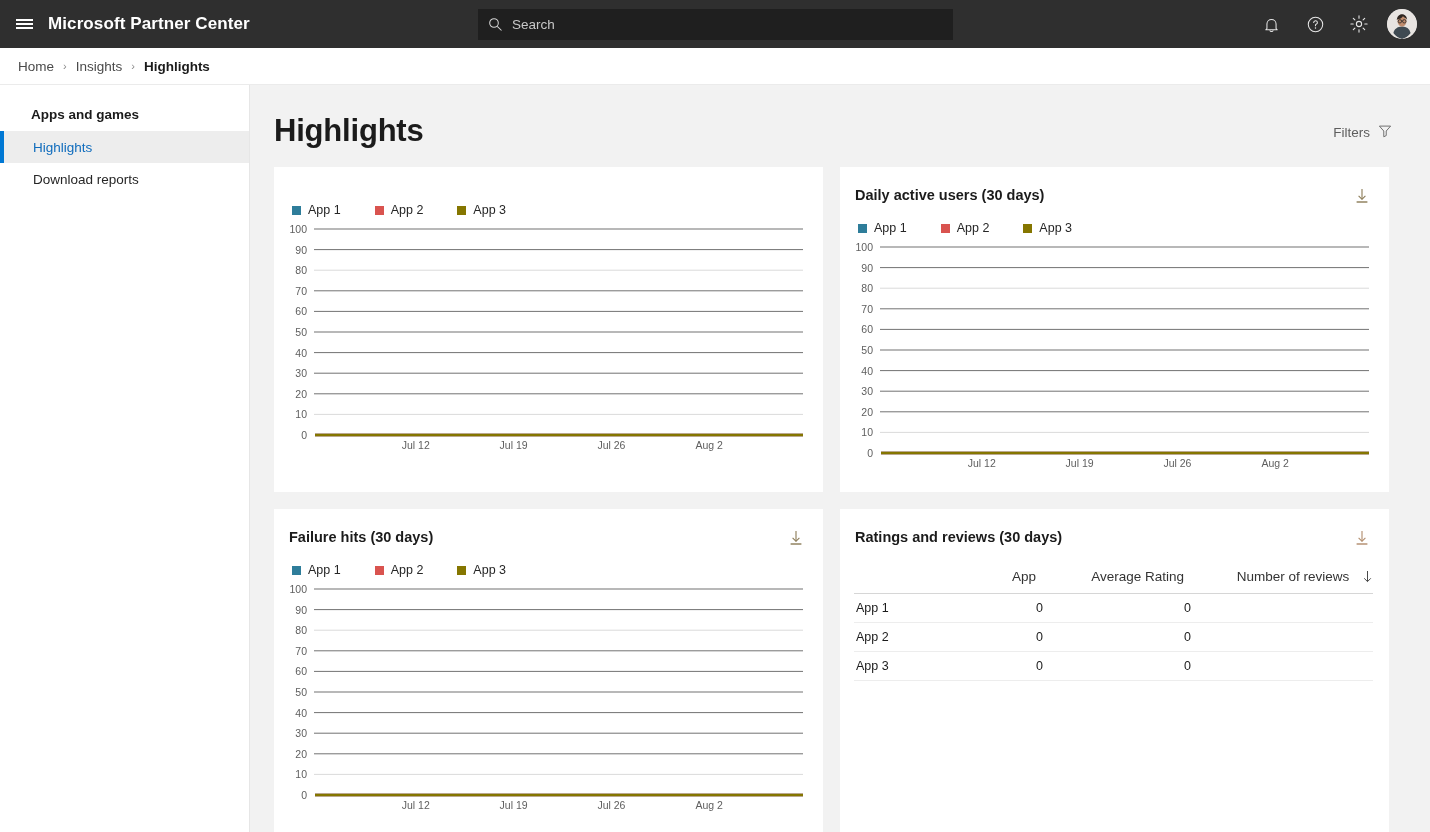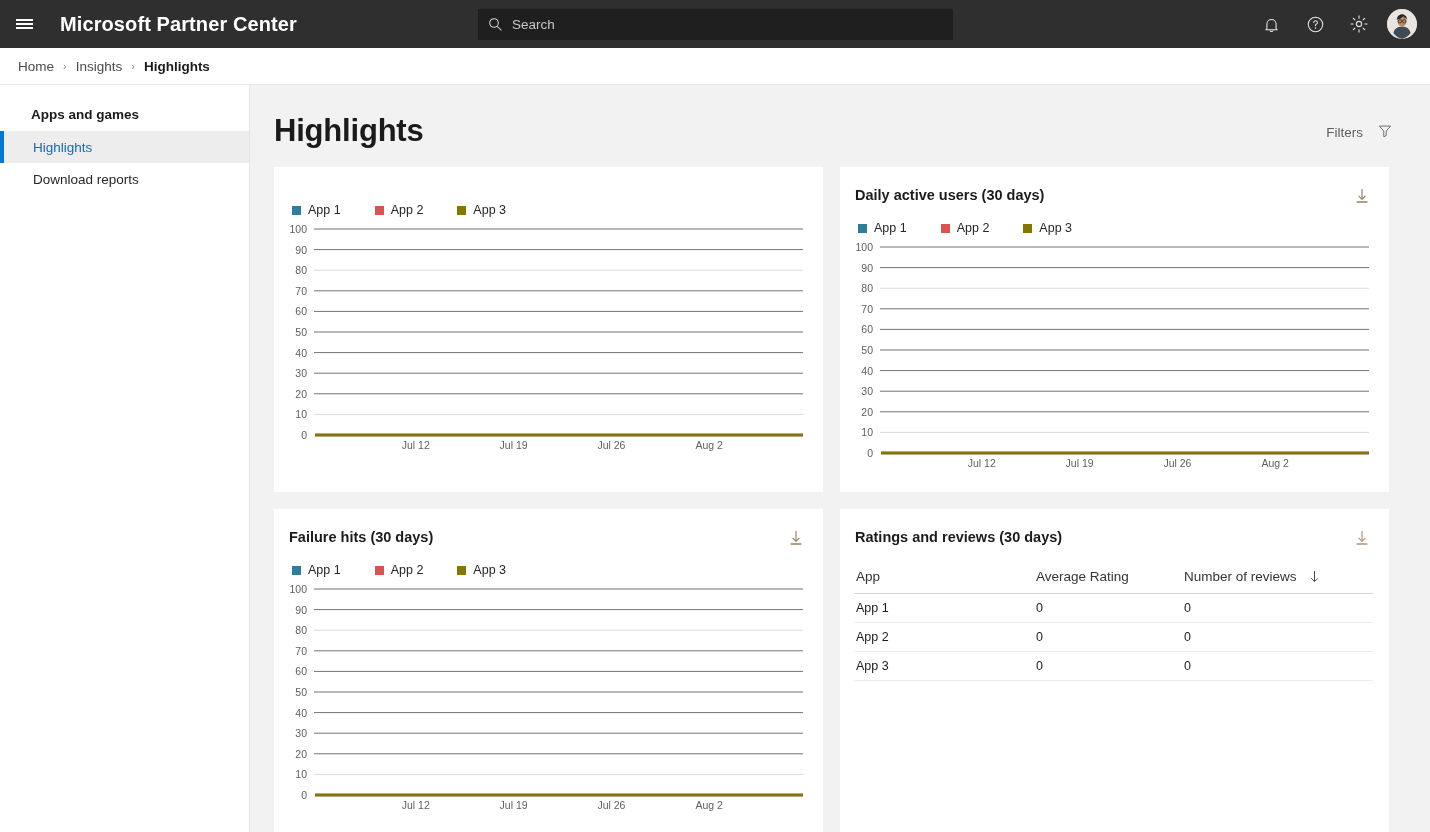--- a/index.html
+++ b/index.html
@@ -26,24 +26,24 @@
     cursor: pointer;
   }
   .hamburger span {
     display: block;
     width: 17px; height: 1.5px;
     background: #ffffff;
     margin: 2.5px 0;
   }
   .app-title {
     color: #ffffff;
-    font-size: 20px;
+    font-size: 17px;
     font-weight: bold;
     letter-spacing: .1px;
-    margin-left: 12px;
+    margin-left: 0px;
   }
   .search-wrap {
     position: absolute;
     left: 478px;
     top: 9px;
     width: 475px;
     height: 31px;
     background: #1f1f1f;
     display: flex;
     align-items: center;
@@ -173,21 +173,21 @@
   }
   .page-title {
     font-size: 31px;
     font-weight: bold;
     color: #1b1b1b;
     letter-spacing: -.2px;
   }
   .filters {
     display: flex;
     align-items: center;
-    gap: 15px;
+    gap: 8px;
     font-size: 13.5px;
     color: #5e5e5e;
     cursor: pointer;
     padding-bottom: 8px;
   }
 
   
   .grid {
     display: grid;
     grid-template-columns: 549px 549px;
@@ -231,21 +231,21 @@
   .swatch { width: 9px; height: 9px; flex: none; }
   .legend-label { font-size: 12.5px; color: #262626; }
 
   
   .chart { margin-top: 6px; position: relative; }
   .chart-svg { display: block; }
 
   
   .rtable { width: 100%; border-collapse: collapse; margin-top: 18px; }
   .rtable th {
-    text-align: left;
+    text-align: right;
     font-size: 13.5px;
     font-weight: normal;
     color: #343434;
     padding: 4px 0 9px 0;
     border-bottom: 1px solid #d6d6d6;
   }
   .rtable td {
     font-size: 12.5px;
     color: #1b1b1b;
     padding: 7px 0 7px 0;

